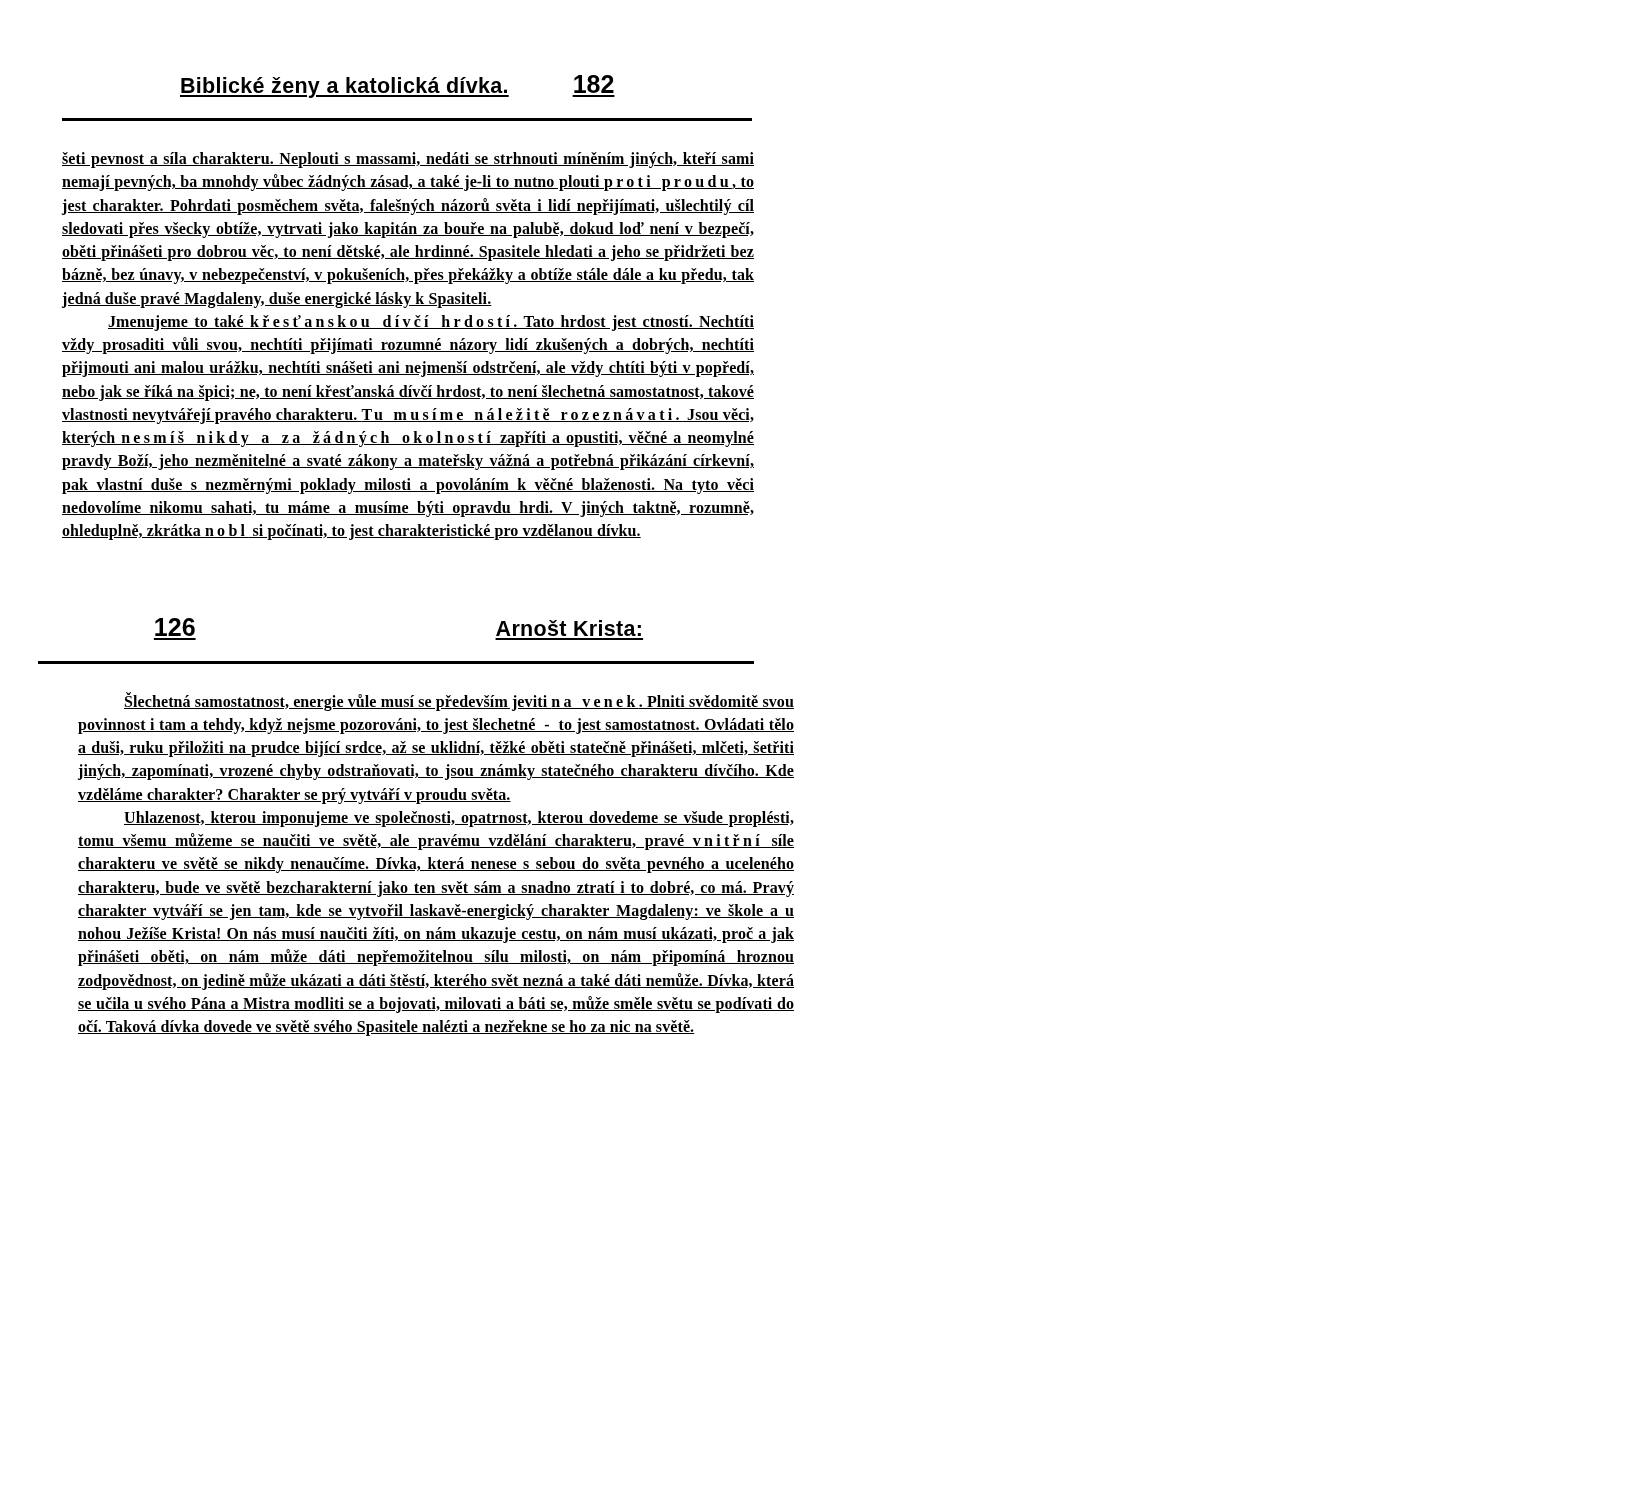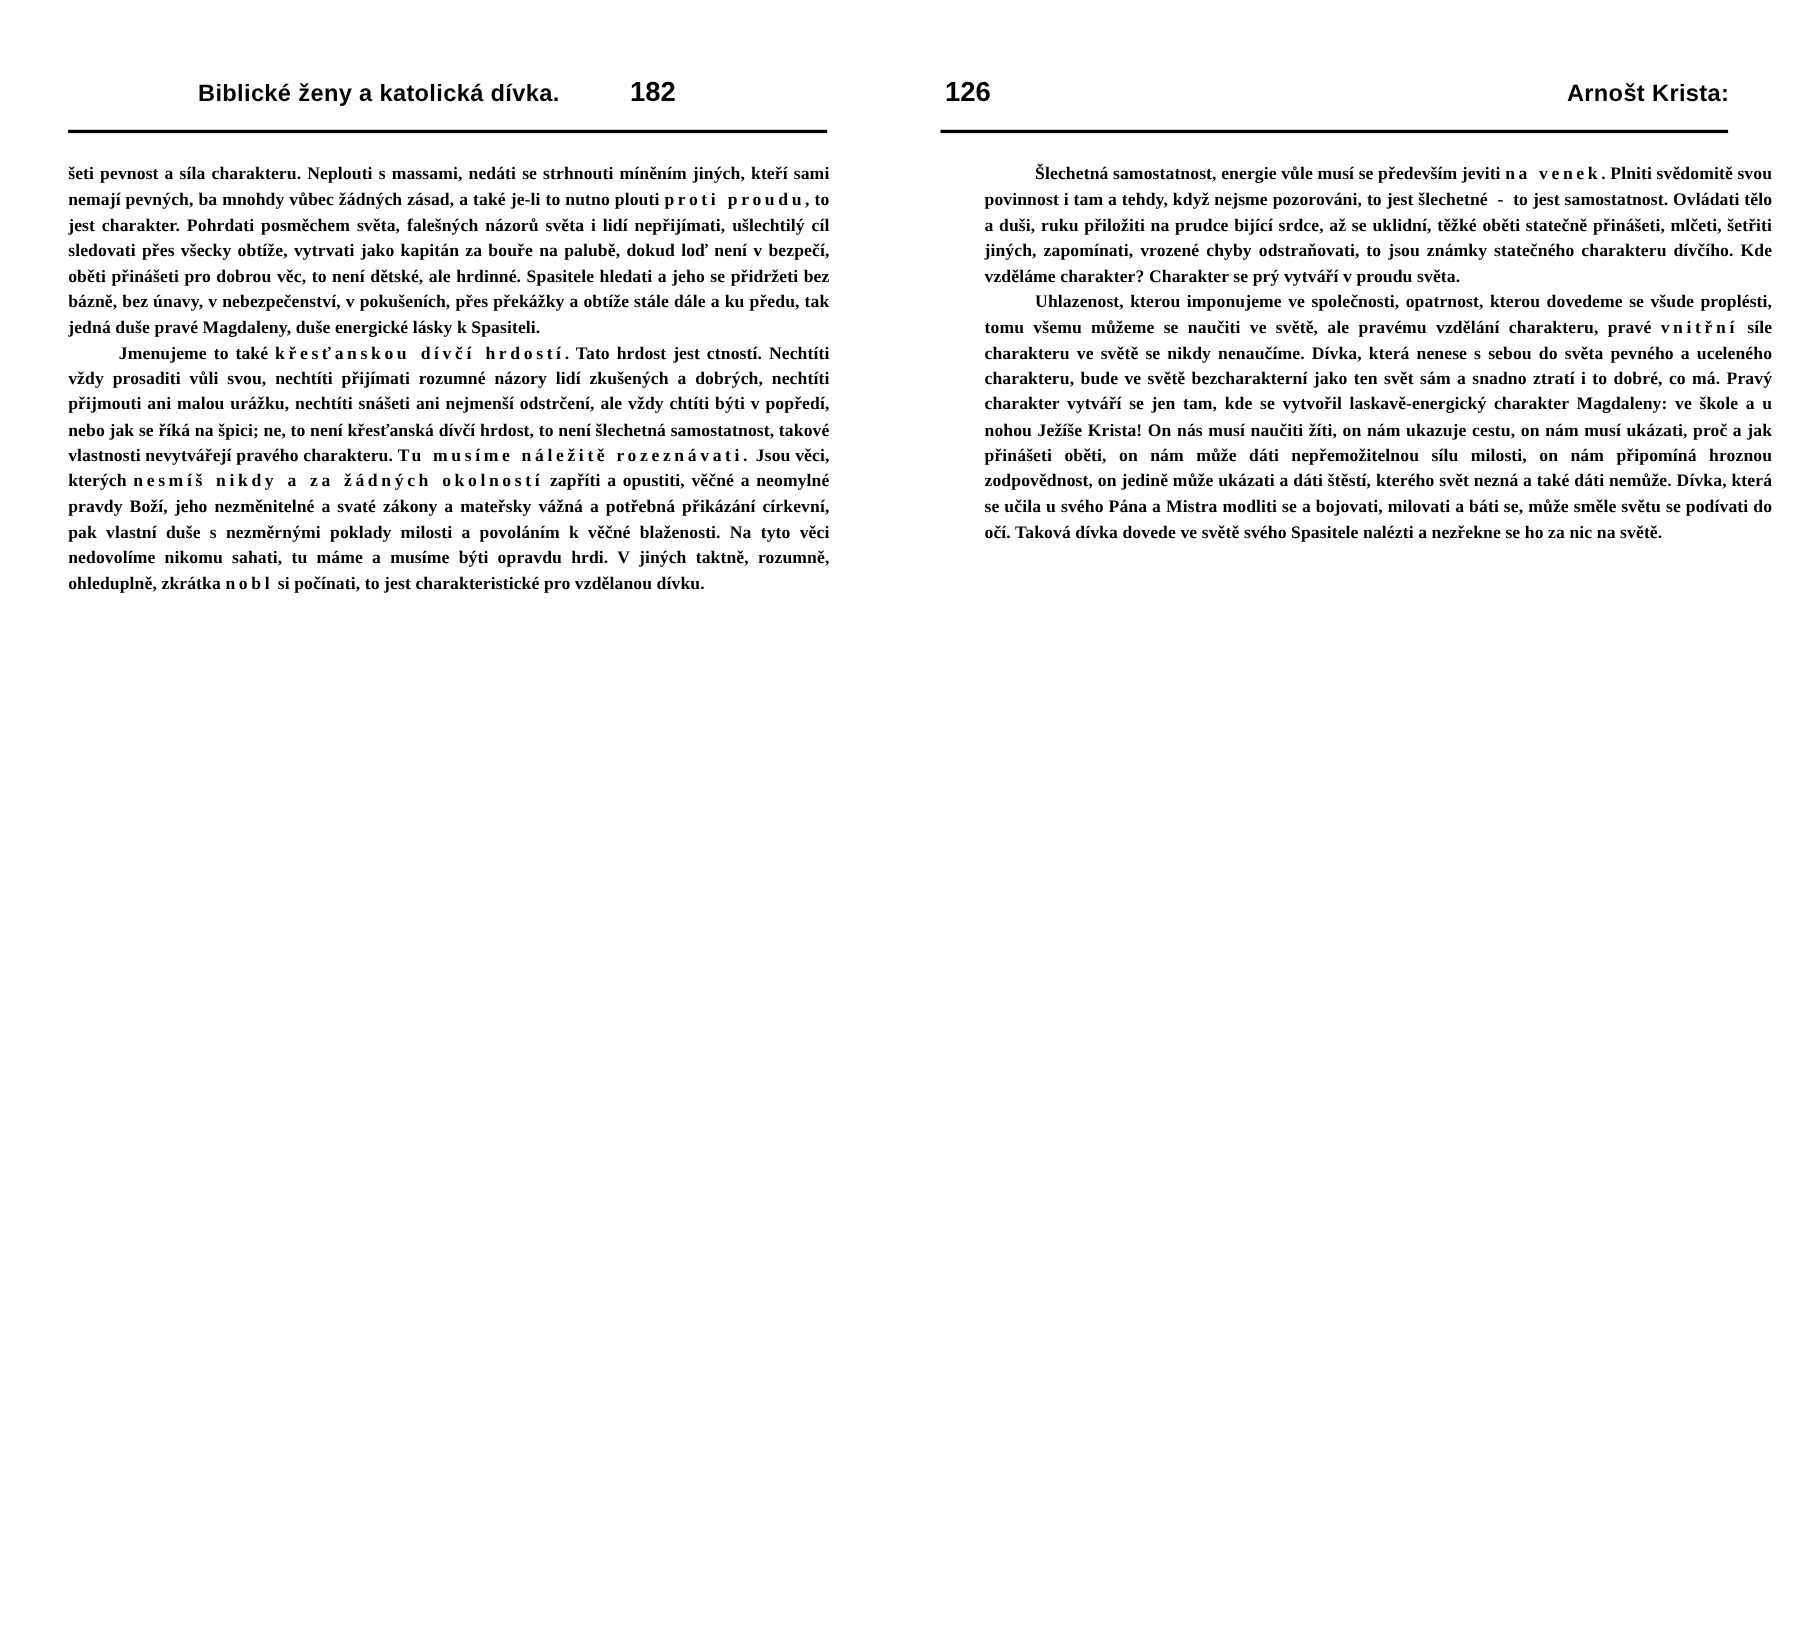--- a/index.html
+++ b/index.html
@@ -14,21 +14,22 @@
     color: #000000;
     position: relative;
     overflow: hidden;
   }
   .spread {
     position: absolute;
     left: 0; top: 0;
     width: 1634px;
     height: 1500px;
     display: flex;
-    flex-direction: row;
+    flex-direction: column;
+    text-decoration: underline;
   }
   .page {
     position: relative;
     box-sizing: border-box;
   }
   .page-left {
     width: 817px;
     padding: 70px 62px 0 62px;
   }
   .page-right {
@@ -40,21 +41,21 @@
     align-items: baseline;
     height: 42px;
     font-family: "Liberation Sans", sans-serif;
     font-weight: bold;
   }
   .runhead-left {
     justify-content: flex-start;
     padding-left: 118px;
   }
   .runhead-right {
-    justify-content: space-between;
+    justify-content: center;
     padding-left: 4px;
   }
   .runhead .title {
     font-size: 21.5px;
     letter-spacing: .3px;
     white-space: nowrap;
   }
   .runhead .folio {
     font-size: 25px;
     font-weight: bold;

